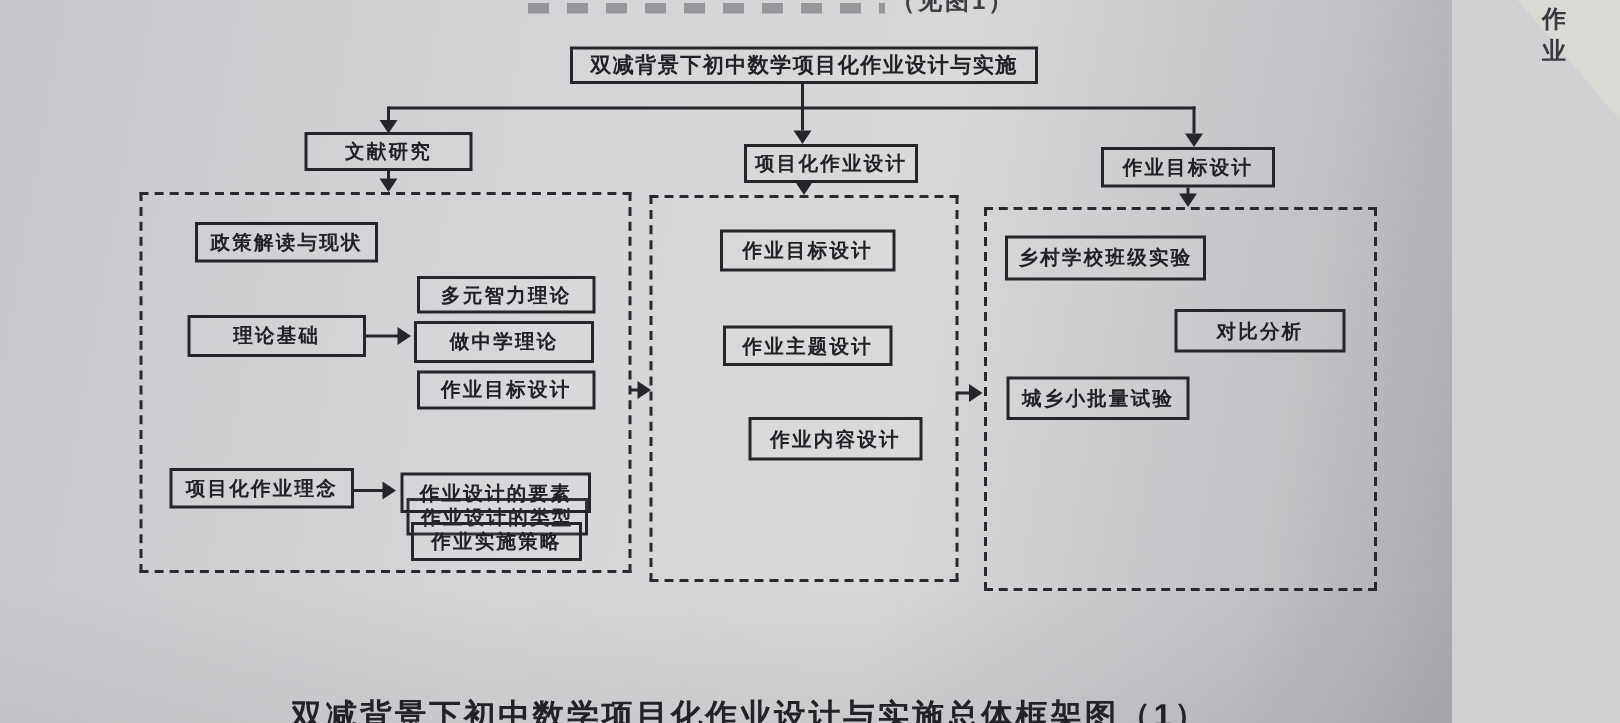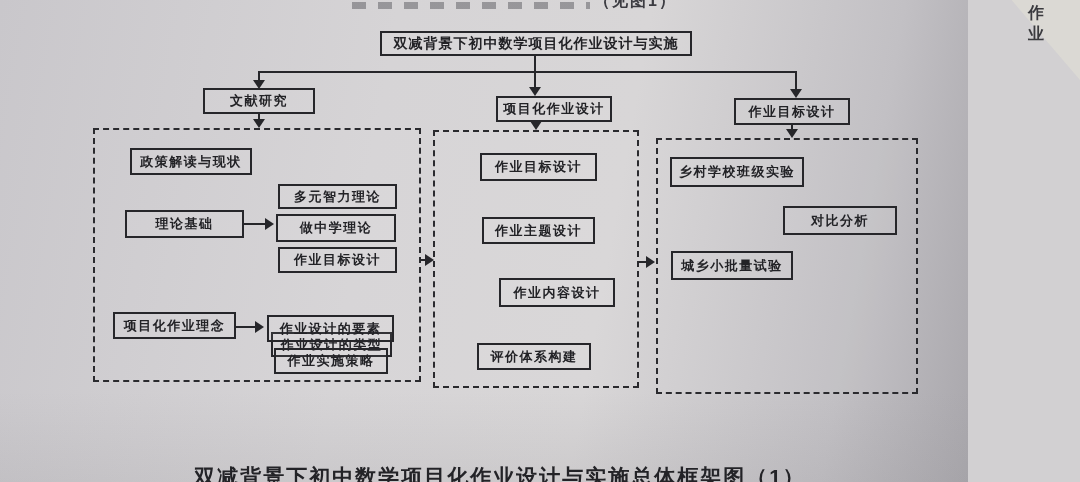--- a/index.html
+++ b/index.html
@@ -80,21 +80,20 @@
   <div class="box" style="left:113px;top:312px;width:123px;height:27px;">项目化作业理念</div>
   <div class="hline" style="left:236px;top:326px;width:20px;"></div>
   <div class="arr-right" style="left:255px;top:321px;"></div>
   <div class="box" style="left:271px;top:284px;width:121px;height:25px;margin-top:48px;">作业设计的类型</div>
   <div class="box" style="left:267px;top:315px;width:127px;height:27px;">作业设计的要素</div>
   <div class="box" style="left:274px;top:348px;width:114px;height:26px;">作业实施策略</div>
 
   <div class="box" style="left:480px;top:153px;width:117px;height:28px;">作业目标设计</div>
   <div class="box" style="left:482px;top:217px;width:113px;height:27px;">作业主题设计</div>
   <div class="box" style="left:468px;top:278px;width:116px;height:29px;margin-left:31px;">作业内容设计</div>
-  <div class="box" style="left:477px;top:343px;width:114px;height:27px;">评价体系构建</div>
 
   <div class="box" style="left:670px;top:157px;width:134px;height:30px;">乡村学校班级实验</div>
   <div class="box" style="left:783px;top:206px;width:114px;height:29px;">对比分析</div>
   <div class="box" style="left:671px;top:251px;width:122px;height:29px;">城乡小批量试验</div>
 
   <div class="hline" style="left:420px;top:259px;width:7px;"></div>
   <div class="arr-right" style="left:425px;top:254px;"></div>
   <div class="hline" style="left:638px;top:261px;width:10px;"></div>
   <div class="arr-right" style="left:646px;top:256px;"></div>
 

